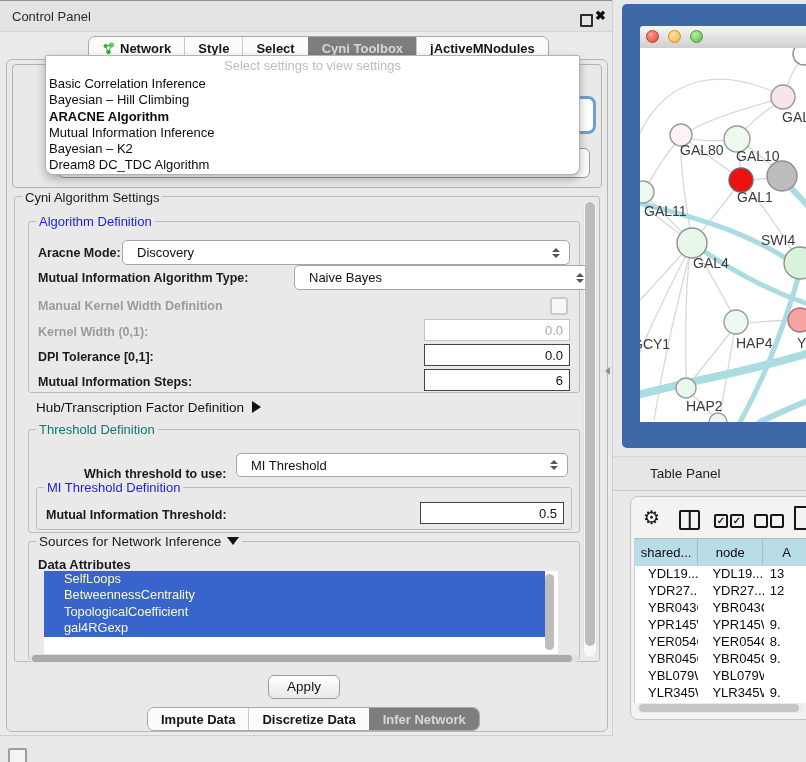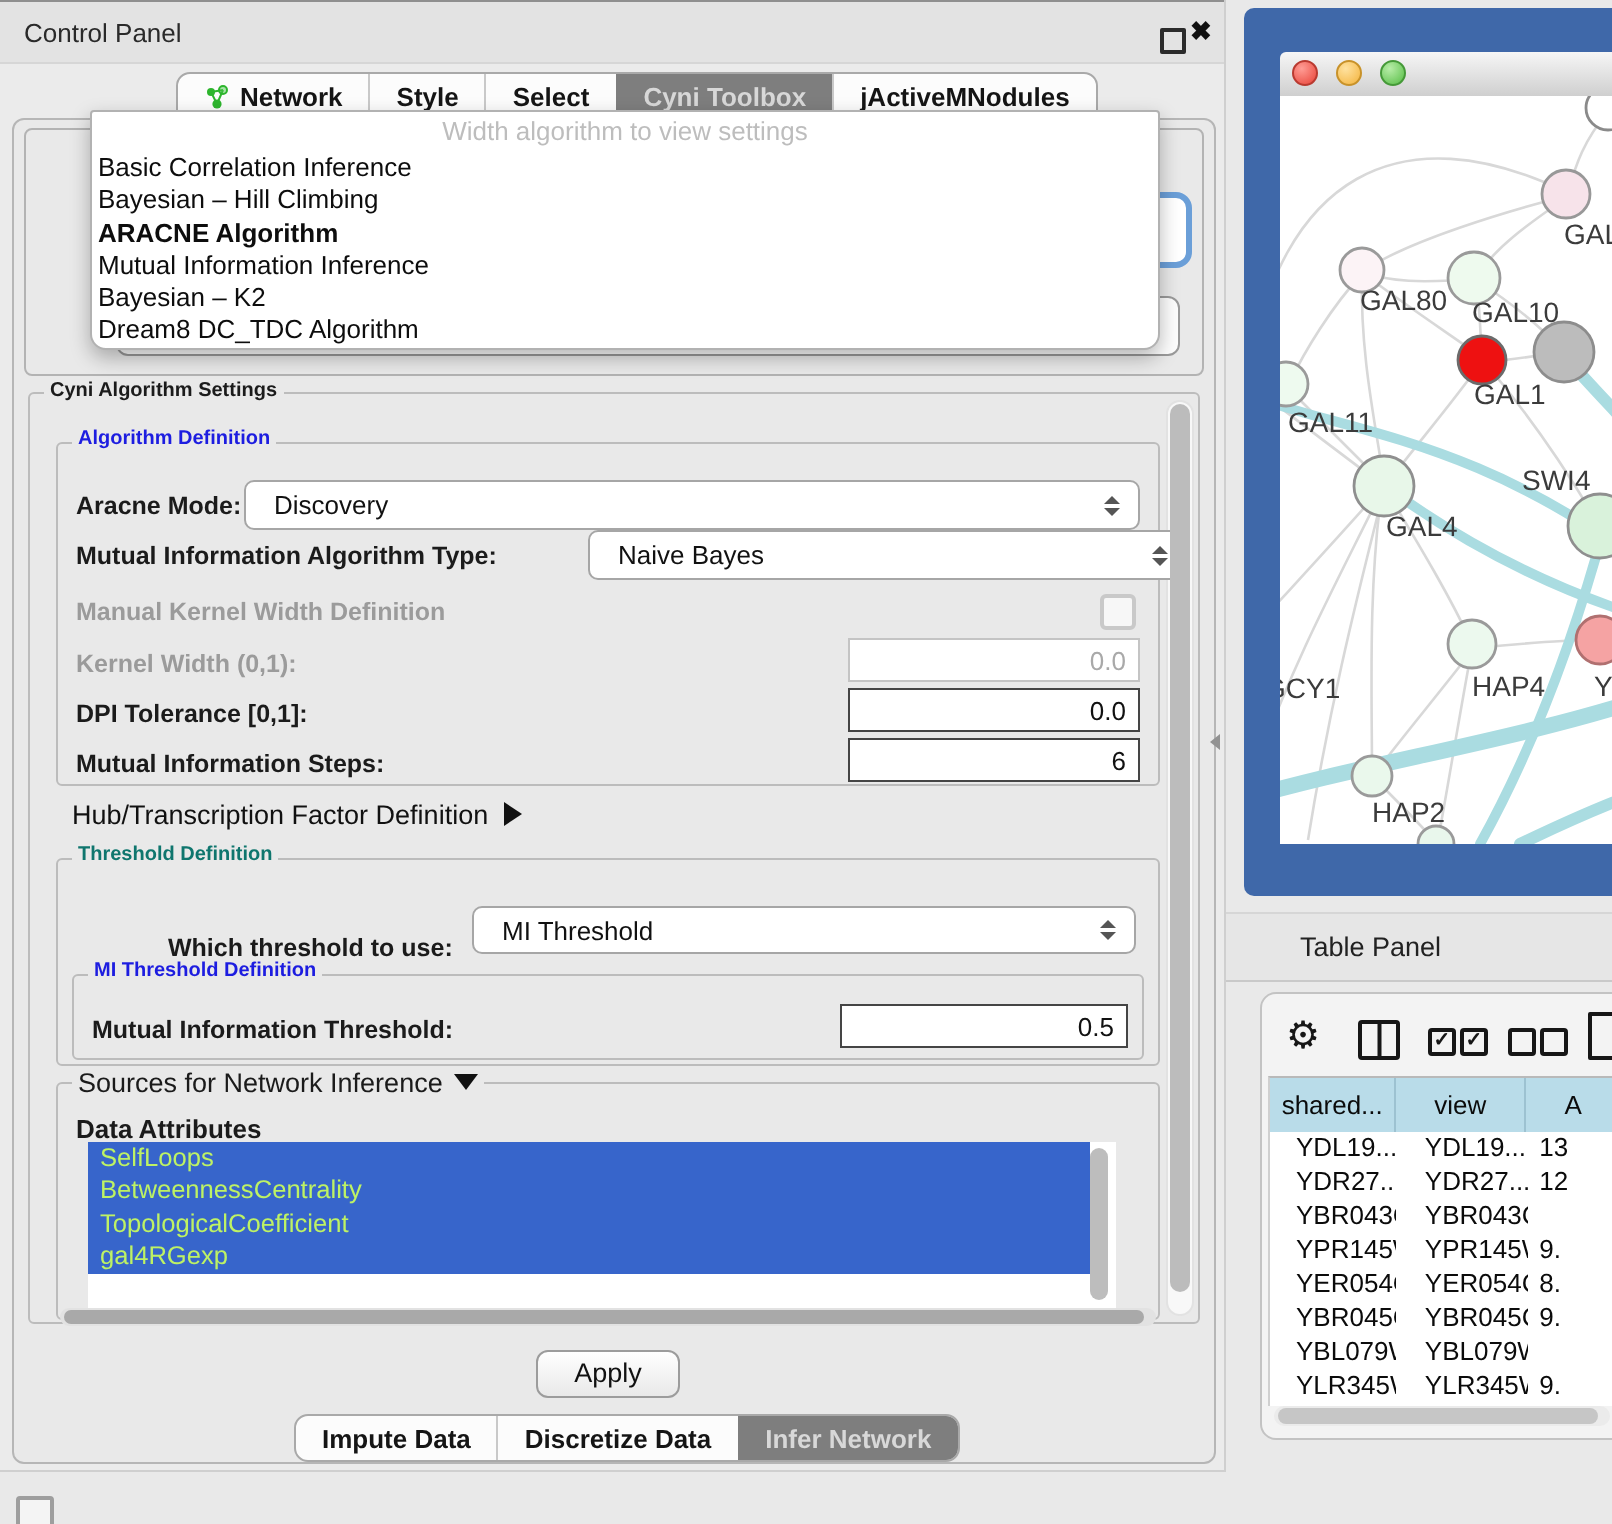--- a/index.html
+++ b/index.html
@@ -35,42 +35,42 @@
               display:flex;align-items:center;padding-left:30px;box-sizing:border-box;}
   
   #algo-popup{position:absolute;left:45px;top:55px;width:533px;height:118px;background:#fff;
               border:1px solid #b2b2b2;border-radius:2px 2px 8px 8px;z-index:5;
               box-shadow:0 4px 10px rgba(0,0,0,.28);}
   #popup-placeholder{height:20px;line-height:20px;text-align:center;color:#bdbdbd;font-size:13px;}
   .popup-item{height:16.3px;line-height:16.3px;padding-left:3px;font-size:13px;color:#0d0d0d;white-space:nowrap;}
   .popup-item.selected{font-weight:bold;}
   
   .groupbox{position:absolute;border:1px solid #bcbcbc;border-radius:3px;}
-  .grouptitle{position:absolute;font-size:10px;font-weight:bold;background:#e9e9e9;padding:0 3px;
+  .grouptitle{position:absolute;font-size:13px;font-weight:normal;background:#e9e9e9;padding:0 3px;
               white-space:nowrap;z-index:2;}
   .t-black{color:#1b1b1b;} .t-blue{color:#1d1de0;} .t-green{color:#0f766e;}
   .glabel{position:absolute;font-size:12.5px;font-weight:bold;color:#1b1b1b;white-space:nowrap;z-index:2;}
   .glabel.dim{color:#9b9b9b;}
   .combo{position:absolute;background:#fff;border:1px solid #a6a6a6;border-radius:5px;display:flex;
          align-items:center;font-size:13px;color:#111;padding-left:14px;box-sizing:border-box;z-index:2;}
   .spin{position:absolute;right:9px;top:50%;transform:translateY(-50%);display:flex;flex-direction:column;gap:2px;}
   .spin i{display:block;width:0;height:0;border-left:4px solid transparent;border-right:4px solid transparent;}
   .spin .up{border-bottom:4px solid #555;} .spin .dn{border-top:4px solid #555;}
   .numfield{position:absolute;background:#fff;border:1px solid #454545;display:flex;align-items:center;
             justify-content:flex-end;padding-right:6px;font-size:13px;color:#111;box-sizing:border-box;z-index:2;}
   .numfield.dim{border:1px solid #c4c4c4;color:#a9a9a9;}
   .checkbox{position:absolute;width:14px;height:14px;border:2px solid #c9c9c9;border-radius:3px;background:#f7f7f7;z-index:2;}
   .disclosure{position:absolute;font-size:13.5px;color:#111;white-space:nowrap;z-index:2;}
   .tri-right{display:inline-block;width:0;height:0;border-top:6px solid transparent;border-bottom:6px solid transparent;
              border-left:9px solid #111;margin-left:8px;vertical-align:-1px;}
   .tri-down{display:inline-block;width:0;height:0;border-left:6px solid transparent;border-right:6px solid transparent;
             border-top:8px solid #111;margin-left:6px;vertical-align:1px;}
   
   #attr-list{position:absolute;left:44px;top:571px;width:514px;height:83px;background:#fff;z-index:2;overflow:hidden;}
-  .attr-item{height:16.4px;line-height:16.4px;padding-left:6px;font-size:12.8px;color:#bef264;background:#3765cb;
+  .attr-item{height:16.4px;line-height:16.4px;padding-left:20px;font-size:12.8px;color:#fef9c3;background:#3765cb;
              width:501px;box-sizing:border-box;white-space:nowrap;}
   #attr-vthumb{position:absolute;left:545px;top:574px;width:9px;height:76px;background:#bdbdbd;border-radius:5px;z-index:3;}
   #src-hscroll{position:absolute;left:30px;top:654px;width:548px;height:9px;background:#e2e2e2;border-radius:5px;z-index:3;}
   #src-hthumb{position:absolute;left:2px;top:1px;width:540px;height:7px;background:#a9a9a9;border-radius:4px;}
   
   #set-vtrack{position:absolute;left:583px;top:200px;width:14px;height:458px;background:#f8f8f8;
               border:1px solid #e2e2e2;border-radius:7px;box-sizing:border-box;z-index:2;}
   #set-vthumb{position:absolute;left:585px;top:202px;width:10px;height:444px;background:#bcbcbc;border-radius:5px;z-index:3;}
   
   #apply-btn{position:absolute;left:268px;top:675px;width:70px;height:22px;border:1px solid #9c9c9c;border-radius:6px;
@@ -151,21 +151,21 @@
       </div>
     </div>
 
   <div id="frag-box"></div>
   <div id="frag-blue"></div>
   <div id="frag-combo">
     <span>galFiltered.sif default node</span>
   </div>
 
   <div id="algo-popup">
-    <div id="popup-placeholder">Width algorithm to view settings</div>
+    <div id="popup-placeholder">Select settings to view settings</div>
     <div id="popup-items">
         <div class="popup-item">Basic Correlation Inference</div>
         <div class="popup-item">Bayesian – Hill Climbing</div>
         <div class="popup-item selected">ARACNE Algorithm</div>
         <div class="popup-item">Mutual Information Inference</div>
         <div class="popup-item">Bayesian – K2</div>
         <div class="popup-item">Dream8 DC_TDC Algorithm</div>
       </div>
   </div>
 
@@ -347,21 +347,21 @@
       <i></i>
     </span>
   <span class="cb-ico" style="left:714px;top:514px;">✓</span>
   <span class="cb-ico" style="left:730px;top:514px;">✓</span>
   <span class="cb-ico" style="left:754px;top:514px;"></span>
   <span class="cb-ico" style="left:770px;top:514px;"></span>
   <span class="ticon" id="page-icon"></span>
   <div id="tbl">
     <div id="tbl-head">
         <div class="hcell" style="width: 74px;">shared...</div>
-        <div class="hcell" style="width: 76px;">view</div>
+        <div class="hcell" style="width: 76px;">node</div>
         <div class="hcell" style="width: 56px;">A</div>
       </div>
     <div id="tbl-body">
         <div class="trow">
           <div class="tcell" style="width: 74px; padding-left: 13px;">YDL19...</div>
           <div class="tcell" style="width: 76px; padding-left: 14px;">YDL19...</div>
           <div class="tcell" style="width: 56px; padding-left: 6px;">13</div>
         </div>
         <div class="trow">
           <div class="tcell" style="width: 74px; padding-left: 13px;">YDR27...</div>

